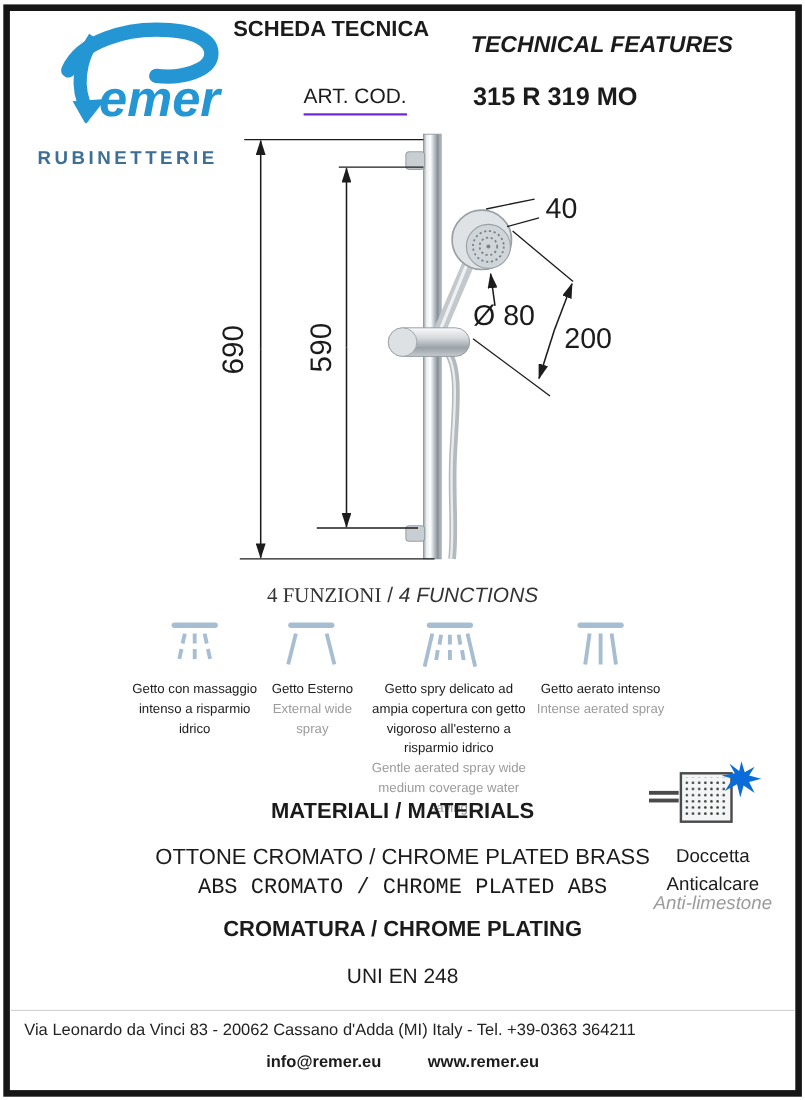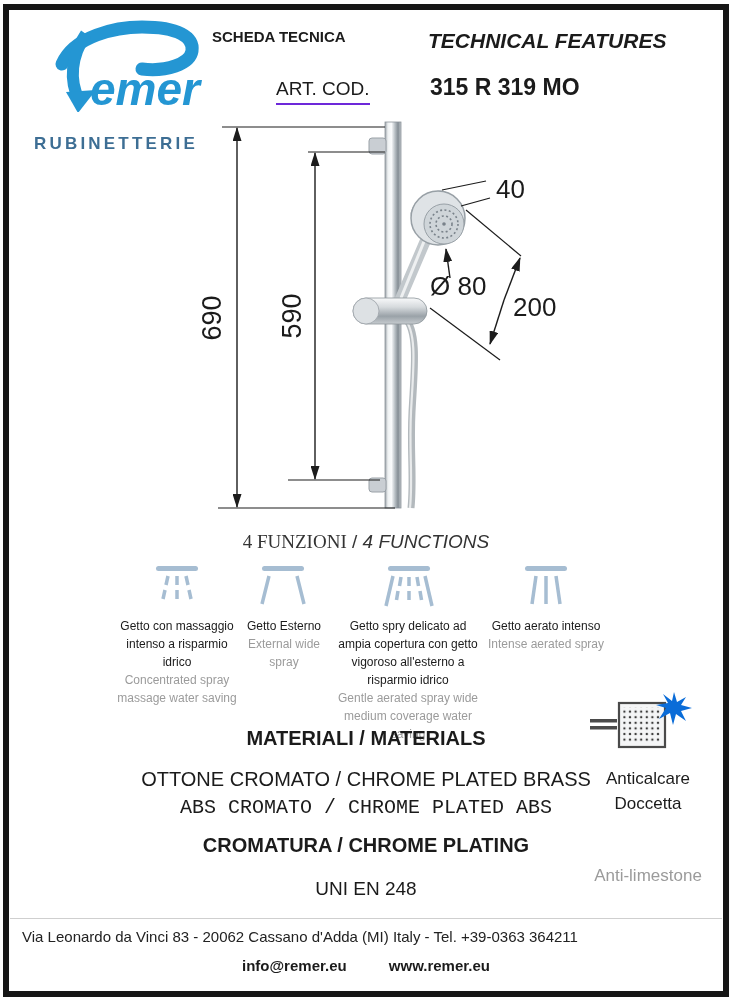--- a/index.html
+++ b/index.html
@@ -17,21 +17,21 @@
     pointer-events:none;
   }
   .abs{position:absolute;}
 
   
   .logo-sub{
     left:20px;top:111px;width:192px;
     font-size:17px;font-weight:600;letter-spacing:3.2px;
     color:#3d6e94;text-align:center;margin-top:23px;
   }
-  .title-it{left:212px;top:28px;font-size:15px;font-weight:bold;}
+  .title-it{left:212px;top:16px;font-size:20px;font-weight:bold;}
   .title-en{left:428px;top:29px;font-size:21px;font-weight:bold;font-style:italic;}
   .artcod{left:276px;top:78px;font-size:19px;border-bottom:2px solid #6d28d9;padding-bottom:3px;}
   .artval{left:430px;top:74px;font-size:23px;font-weight:bold;}
 
   
   .fheading{left:0;top:531px;width:732px;text-align:center;font-size:19px;color:#333;}
   .fheading .it{font-style:normal;font-family:Liberation Serif, serif;}
   .fheading .en{font-style:italic;}
   .fcol{top:617px;text-align:center;font-size:12px;line-height:1.5;}
   .fcol .it{color:#1b1b1b;}
@@ -45,21 +45,21 @@
   .mat{left:0;width:732px;text-align:center;}
   .mat-h{top:727px;font-size:20px;font-weight:bold;}
   .mat-1{top:768px;font-size:20px;}
   .mat-2{top:796px;font-size:20px;font-family:Liberation Mono, monospace;}
   .mat-p{top:834px;font-size:20px;font-weight:bold;}
   .mat-u{top:878px;font-size:19px;}
 
   
   .alk{left:578px;width:140px;text-align:center;font-size:17px;line-height:25px;}
   .alk-it{top:766px;color:#1b1b1b;}
-  .alk-en{top:863px;color:#9b9b9b;}
+  .alk-en{top:808px;color:#9b9b9b;font-style:italic;}
 
   
   .foot-line{left:10px;right:10px;top:918px;height:1px;background:#cfcfcf;}
   .foot-addr{left:0;width:600px;top:928px;text-align:center;font-size:15px;color:#222;}
   .foot-links{left:0;width:732px;top:957px;text-align:center;font-size:15px;font-weight:bold;}
   .foot-links span{margin:0 19px;}
 
   svg text{font-family:"Liberation Sans", sans-serif;}
 </style>
 </head>
@@ -208,21 +208,20 @@
   <g stroke="#a6bdd2" stroke-width="3.5" fill="#a6bdd2">
     <rect x="4" y="2" width="42" height="5" rx="2.5" stroke="none"></rect>
     <line x1="15" y1="12" x2="11" y2="40"></line>
       <line x1="25" y1="12" x2="25" y2="40"></line>
       <line x1="35" y1="12" x2="39" y2="40"></line>
   </g>
 </svg>
 
 <div class="abs fcol fcol1">
   <div class="it">Getto con massaggio intenso a risparmio idrico</div>
-  <div class="en">Concentrated spray massage water saving</div>
 </div>
 <div class="abs fcol fcol2">
   <div class="it">Getto Esterno</div>
   <div class="en">External wide spray</div>
 </div>
 <div class="abs fcol fcol3">
   <div class="it">Getto spry delicato ad ampia copertura con getto vigoroso all'esterno a risparmio idrico</div>
   <div class="en">Gentle aerated spray wide medium coverage water saving</div>
 </div>
 <div class="abs fcol fcol4">
@@ -242,22 +241,22 @@
       <circle cx="2.8" cy="2.8" r="1.2" fill="#3a3a3a"></circle>
     </pattern>
   </defs>
   <rect x="2" y="27" width="27" height="3.5" fill="#4a4a4a"></rect>
   <rect x="2" y="34" width="27" height="3.5" fill="#4a4a4a"></rect>
   <rect x="31" y="11" width="46" height="44" fill="#f4f5f6" stroke="#4a4a4a" stroke-width="2.2"></rect>
   <rect x="35" y="15" width="38" height="36" fill="url(#dotp)"></rect>
   <polygon fill="#0a6cd8" points="86,0 89,10 98,5 93,13 104,16 93,19 98,29 88,22 85,33 82,21 71,27 78,16 68,13 80,11 75,2 84,9"></polygon>
 </svg>
 <div class="abs alk alk-it">
+  <div>Doccetta</div>
   <div>Anticalcare</div>
-  <div>Doccetta</div>
 </div>
 <div class="abs alk alk-en">
   <div>Anti-limestone</div>
 </div>
 
 <div class="abs foot-line"></div>
 <div class="abs foot-addr">Via Leonardo da Vinci 83 - 20062 Cassano d'Adda (MI) Italy - Tel. +39-0363 364211</div>
 <div class="abs foot-links">
   <span>info@remer.eu</span>
   <span>www.remer.eu</span>

